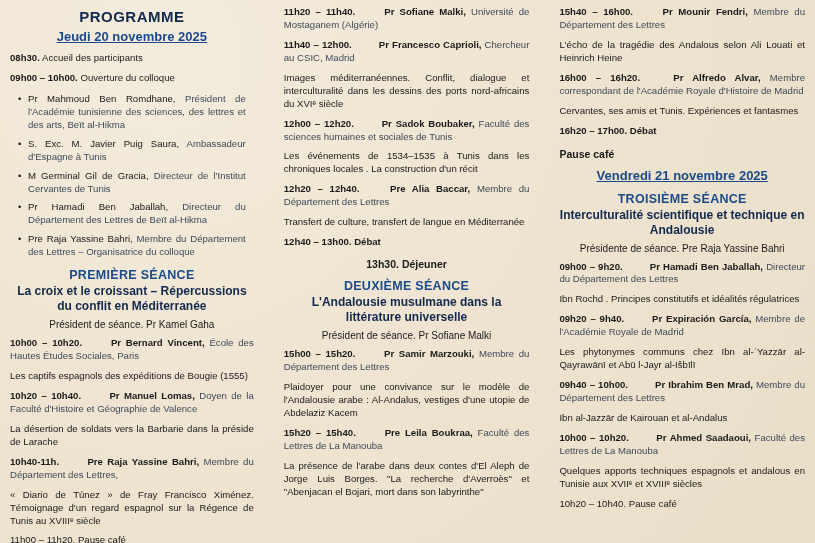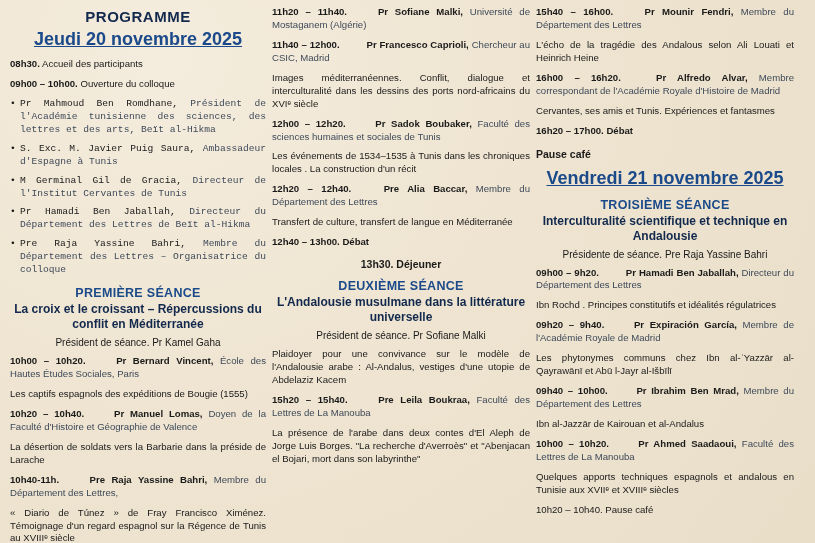--- a/index.html
+++ b/index.html
@@ -13,41 +13,41 @@
     font-family: "Liberation Sans", sans-serif;
     color: #1a1a1a;
     overflow: hidden;
   }
   .page {
     width: 815px;
     height: 543px;
     box-sizing: border-box;
     padding: 6px 10px 4px 10px;
     display: flex;
-    gap: 6px;
+    gap: 30px;
     background:
       radial-gradient(circle at 20% 10%, #f4ecdd 0%, #efe5d2 40%, #e9dec8 100%);
   }
   .col {
     width: 256px;
     box-sizing: border-box;
   }
   .col.mid { width: 258px; }
   .col.right { width: 258px; }
 
   h1.prog-title {
     font-size: 15px;
     font-weight: bold;
     text-align: center;
     margin: 2px 0 4px 0;
     letter-spacing: .5px;
     color: #12294d;
   }
   .date-title {
-    font-size: 18px;
+    font-size: 13px;
     font-weight: bold;
     text-align: center;
     color: #1b4a8a;
     text-decoration: underline;
     margin: 0 0 8px 0;
   }
   .entry {
     font-size: 9.6px;
     line-height: 1.35;
     margin: 0 0 7px 0;
@@ -57,24 +57,23 @@
     font-weight: bold;
   }
   .entry .who {
     font-weight: bold;
     padding-left: 24px;
   }
   .aff {
     color: #3f4a5a;
   }
   .bullets {
-    margin: 0;
+    margin: 8px;
     padding: 0;
     list-style: none;
-    font-family: Liberation Mono, monospace;
   }
   .bullets li {
     font-size: 9.6px;
     line-height: 1.35;
     margin: 0 0 6px 0;
     padding-left: 10px;
     position: relative;
     text-align: justify;
   }
   .bullets li:before {
@@ -226,20 +225,25 @@
     </p>
 
     <div class="lunch">13h30. Déjeuner</div>
 
     <div class="seance">
       <div class="label">DEUXIÈME SÉANCE</div>
       <div class="stitle">L'Andalousie musulmane dans la littérature universelle</div>
       <div class="pres">Président de séance. Pr Sofiane Malki</div>
     </div>
 
+    <p class="entry">
+      <span class="time">15h00 – 15h20.</span>
+      <span class="who">Pr Samir Marzouki,</span>
+      <span class="aff">Membre du Département des Lettres</span>
+    </p>
     <p class="plain">Plaidoyer pour une convivance sur le modèle de l'Andalousie arabe : Al-Andalus, vestiges d'une utopie de Abdelaziz Kacem</p>
 
     <p class="entry">
       <span class="time">15h20 – 15h40.</span>
       <span class="who">Pre Leila Boukraa,</span>
       <span class="aff">Faculté des Lettres de La Manouba</span>
     </p>
     <p class="plain">La présence de l'arabe dans deux contes d'El Aleph de Jorge Luis Borges. "La recherche d'Averroès" et "Abenjacan el Bojari, mort dans son labyrinthe"</p>
   </div>
 

